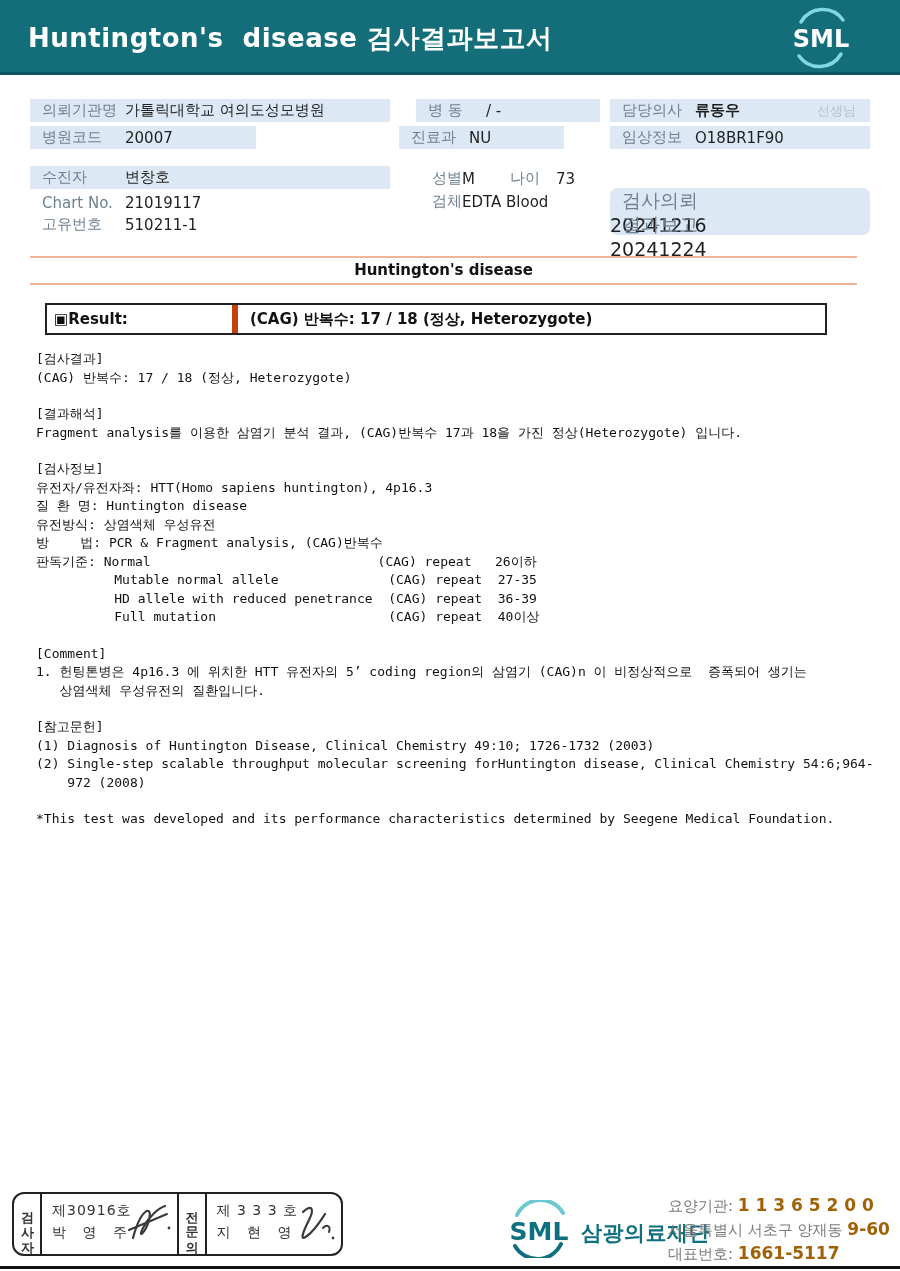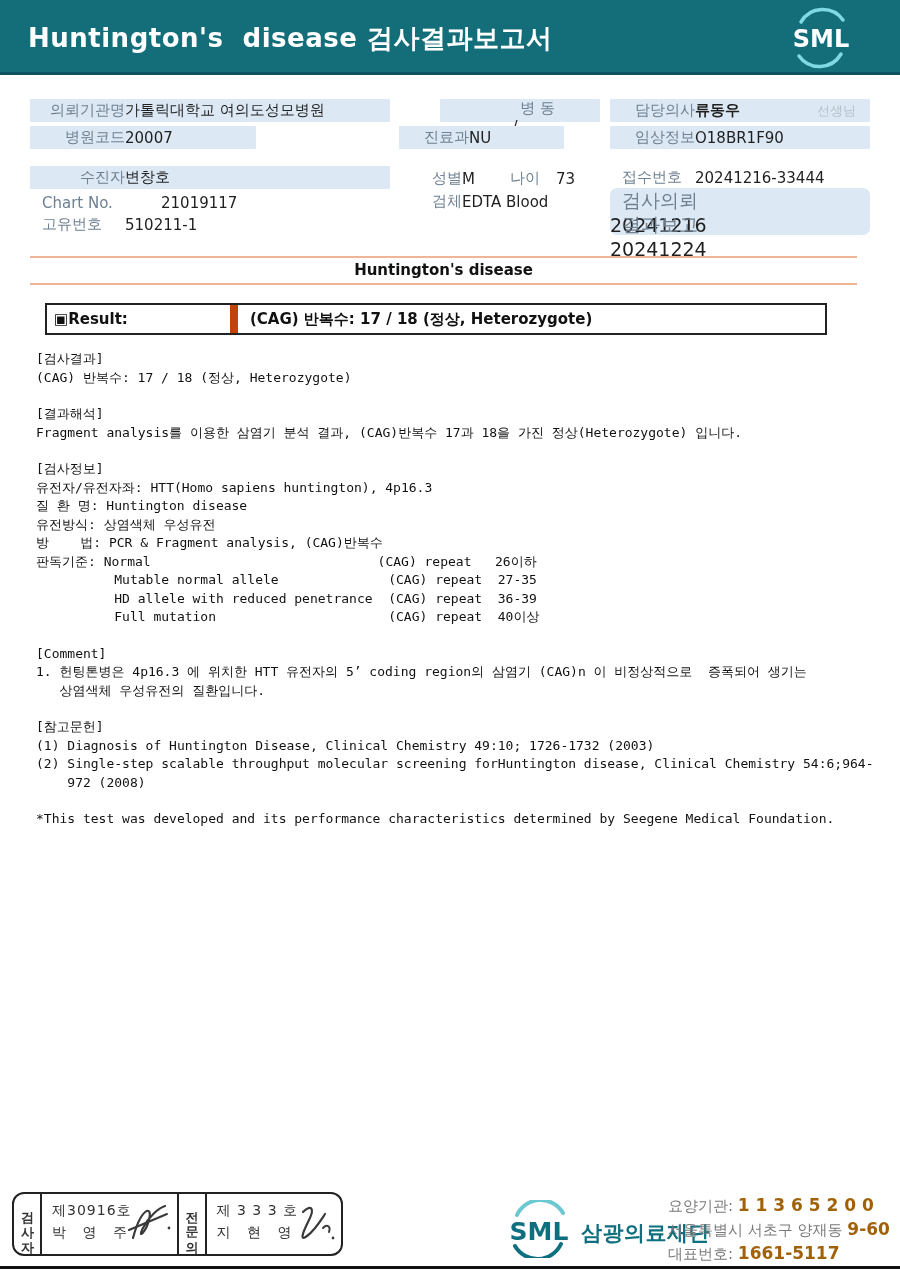--- a/index.html
+++ b/index.html
@@ -13,42 +13,42 @@
     position:absolute; left:0; top:0; width:900px; height:75px;
     background:#136e7a; border-bottom:3px solid #0c5560;
   }
   .header-title {
     position:absolute; left:28px; top:21px; color:#ffffff;
     font-size:26px; font-weight:bold; white-space:pre; letter-spacing:0.5px;
   }
   .header-logo { position:absolute; left:788px; top:7px; }
   
   .info-row { position:absolute; height:23px; display:flex; align-items:center; font-size:15px; white-space:nowrap; }
-  .pill { background:#dce8f3; border-radius:1px;text-align:right; }
+  .pill { background:#dce8f3; border-radius:1px; }
   .lbl { color:#6e8091; padding-left:12px; flex:0 0 auto; }
   .val { color:#1f1f1f; }
   .lbl-w95 { width:95px; }
   .lbl-w70 { width:70px; }
   .lbl-w85 { width:85px; }
   .suffix { margin-left:auto; padding-right:14px; color:#b7c1ca; font-size:13px; }
   .dbl-pill {
     position:absolute; background:#dce8f3; border-radius:7px;
     display:flex; flex-direction:column; justify-content:space-around;
   }
   .dbl-pill .info-line { display:flex; font-size:19px; height:23px; white-space:nowrap;flex-direction:column; }
   
   .sec-line { position:absolute; left:30px; width:827px; height:2px; background:#f0b596; }
   .sec-title { position:absolute; left:30px; top:261px; width:827px; text-align:center; font-size:15px; font-weight:bold; color:#111; }
   
   .result-table {
     position:absolute; left:45px; top:303px; width:782px; height:32px;
     border:2px solid #222; display:flex; align-items:stretch;
   }
   .result-label {
-    width:191px; border-right:8px solid #c2410c; display:flex; align-items:center;
+    width:191px; border-right:6px solid #c2410c; display:flex; align-items:center;
     padding-left:7px; font-size:15px; font-weight:bold; color:#111;
   }
   .result-value { flex:1; display:flex; align-items:center; padding-left:12px; font-size:15px; font-weight:bold; color:#111; }
   
   .report-body { position:absolute; left:36px; top:350px; right:8px; }
   .report-body pre {
     margin:0 0 18px 0; white-space:pre; color:#111;
     font-family:"DejaVu Sans Mono","Liberation Mono",monospace;
     font-size:13px; line-height:18.5px; font-weight:normal;
   }
@@ -94,30 +94,30 @@
     <span class="val">가톨릭대학교 여의도성모병원</span>
   </div>
   <div class="info-row pill" style="left:30px; top:126px; width:226px;">
     <span class="lbl lbl-w95">병원코드</span>
     <span class="val">20007</span>
   </div>
   <div class="info-row pill" style="left:30px; top:166px; width:360px;">
     <span class="lbl lbl-w95">수진자</span>
     <span class="val">변창호</span>
   </div>
-  <div class="info-row" style="left:30px; top:191px; width:360px;gap:36px;">
+  <div class="info-row" style="left:30px; top:191px; width:360px;">
     <span class="lbl lbl-w95">Chart No.</span>
     <span class="val">21019117</span>
   </div>
   <div class="info-row" style="left:30px; top:213px; width:360px;">
     <span class="lbl lbl-w95">고유번호</span>
     <span class="val">510211-1</span>
   </div>
 
-  <div class="info-row pill" style="left:440px; top:99px; width:160px;flex-direction:column;">
+  <div class="info-row pill" style="left:416px; top:99px; width:184px;">
     <span class="lbl lbl-w70">병  동</span>
     <span class="val">/ -</span>
   </div>
   <div class="info-row pill" style="left:399px; top:126px; width:165px;">
     <span class="lbl lbl-w70">진료과</span>
     <span class="val">NU</span>
   </div>
   <div class="info-row" style="left:420px; top:167px; width:220px;">
     <span class="lbl" style="width:42px;">성별</span>
     <span class="val" style="width:48px;">M</span>
@@ -130,24 +130,20 @@
     <span class="suffix">선생님</span>
   </div>
 
   <div class="info-row" style="left:420px; top:190px; width:220px;">
     <span class="lbl" style="width:42px;">검체</span>
     <span class="val">EDTA Blood</span>
   </div>
   <div class="info-row pill" style="left:610px; top:126px; width:260px;">
     <span class="lbl lbl-w85">임상정보</span>
     <span class="val">O18BR1F90</span>
-  </div>
-  <div class="info-row" style="left:610px; top:166px; width:260px;">
-    <span class="lbl lbl-w85">접수번호</span>
-    <span class="val">20241216-33444</span>
   </div>
   <div class="dbl-pill" style="left:610px; top:188px; width:260px; height:47px;">
     <div class="info-line">
       <span class="lbl lbl-w85">검사의뢰</span>
       <span class="val">20241216</span>
     </div>
     <div class="info-line">
       <span class="lbl lbl-w85">결과보고</span>
       <span class="val">20241224</span>
     </div>

